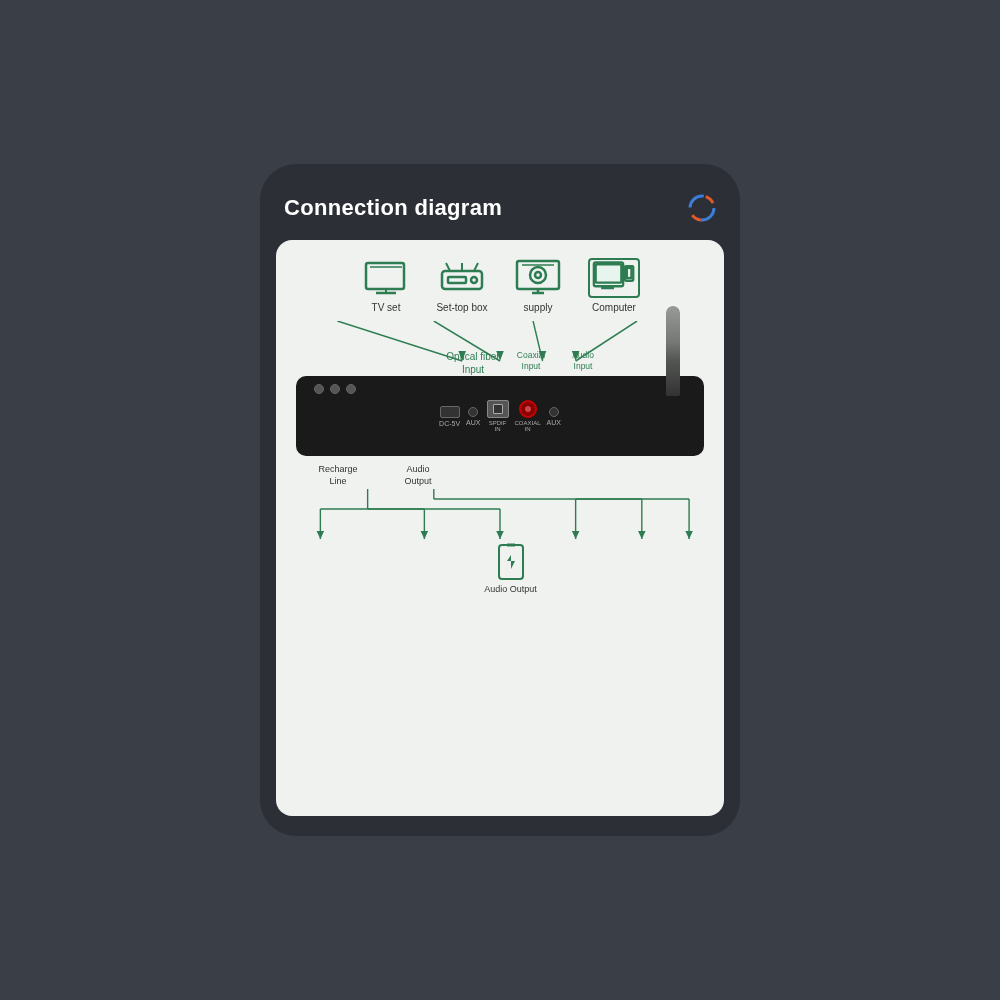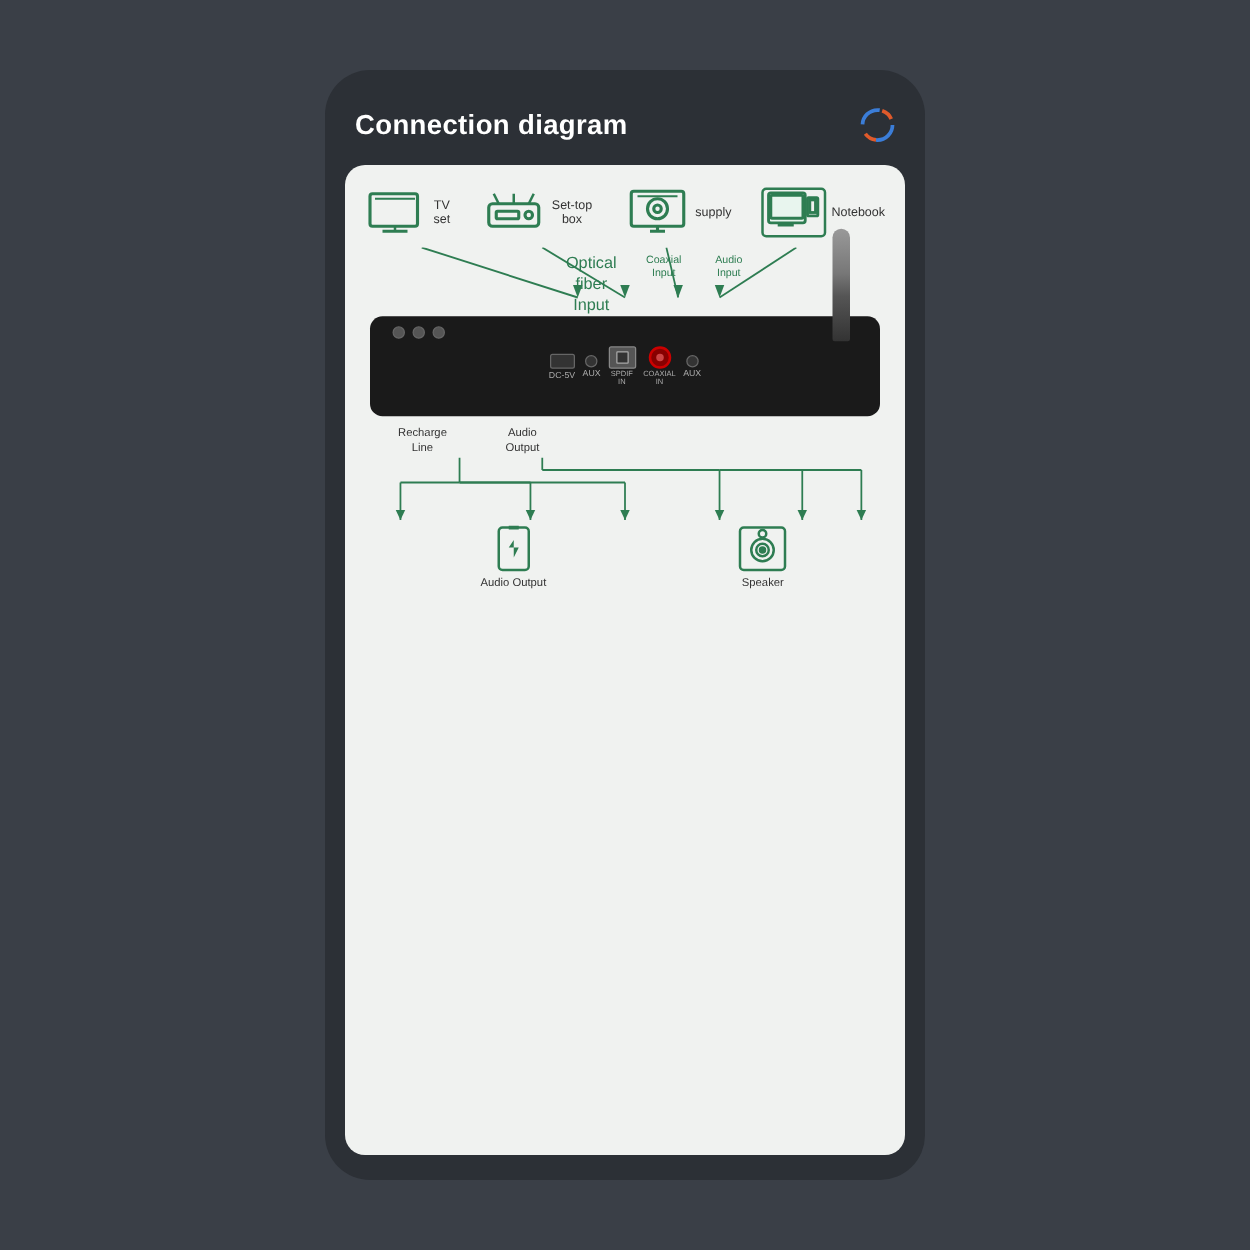--- a/index.html
+++ b/index.html
@@ -8,21 +8,21 @@
       height: 1000px;
       background: #3a3f47;
       display: flex;
       align-items: center;
       justify-content: center;
       font-family: 'Segoe UI', Arial, sans-serif;
       overflow: hidden;
     }
     .phone-frame {
       width: 480px;
-      height: 888px;
+      height: 672px;
       background: #2c3036;
       border-radius: 36px;
       padding: 20px 16px;
       display: flex;
       flex-direction: column;
       position: relative;
     }
     .page-header {
       display: flex;
       align-items: center;
@@ -50,21 +50,21 @@
     }
     
     .input-devices {
       display: flex;
       justify-content: center;
       gap: 24px;
       margin-bottom: 8px;
     }
     .device-item {
       display: flex;
-      flex-direction: row;
+      flex-direction: column;
       align-items: center;
       gap: 4px;
     }
     .device-icon {
       width: 52px;
       height: 40px;
       display: flex;
       align-items: center;
       justify-content: center;
     }
@@ -272,21 +272,21 @@
       <div class="device-item computer-item">
         <div class="device-icon">
           <svg viewBox="0 0 48 38" fill="none" stroke="#2e7d52" stroke-width="2.5">
             <rect x="2" y="2" width="32" height="26" rx="2" fill="#e8f5ee"></rect>
             <rect x="4" y="4" width="28" height="20" rx="1"></rect>
             <line x1="10" y1="30" x2="24" y2="30"></line>
             <rect x="36" y="6" width="9" height="16" rx="1"></rect>
             <rect x="38" y="8" width="5" height="11"></rect>
           </svg>
         </div>
-        <span class="device-label">Notebook</span>
+        <span class="device-label">Computer</span>
       </div>
     </div>
 
     <div class="top-connections">
       <svg class="connection-svg" viewBox="0 0 440 55" preserveAspectRatio="none">
 
         <line x1="48" y1="0" x2="180" y2="40" stroke="#2e7d52" stroke-width="1.5"></line>
 
         <line x1="150" y1="0" x2="220" y2="40" stroke="#2e7d52" stroke-width="1.5"></line>
 
@@ -294,21 +294,21 @@
 
         <line x1="365" y1="0" x2="300" y2="40" stroke="#2e7d52" stroke-width="1.5"></line>
 
         <polygon points="180,40 176,30 184,30" fill="#2e7d52"></polygon>
         <polygon points="220,40 216,30 224,30" fill="#2e7d52"></polygon>
         <polygon points="265,40 261,30 269,30" fill="#2e7d52"></polygon>
         <polygon points="300,40 296,30 304,30" fill="#2e7d52"></polygon>
       </svg>
 
       <div style="position:absolute; bottom:0; left:0; right:0; display:flex; justify-content:center; padding-left:50px; gap:4px;">
-        <div style="width:58px; font-size:13px; color:#2e7d52; text-align:center; line-height:1.3;">Optical fiber<br>Input</div>
+        <div style="width:58px; font-size:10px; color:#2e7d52; text-align:center; line-height:1.3;">Optical fiber<br>Input</div>
         <div style="width:50px; font-size:8.5px; color:#2e7d52; text-align:center; line-height:1.3;">Coaxial<br>Input</div>
         <div style="width:46px; font-size:8.5px; color:#2e7d52; text-align:center; line-height:1.3;">Audio<br>Input</div>
       </div>
     </div>
 
     <div class="device-back-img">
       <div class="antenna"></div>
 
       <div style="position:absolute;top:8px;left:18px;display:flex;gap:6px;">
         <div style="width:10px;height:10px;border-radius:50%;background:#555;border:1.5px solid #666;"></div>
@@ -383,29 +383,17 @@
             <line x1="18" y1="2" x2="26" y2="2" stroke-width="3"></line>
             <path d="M18 18 L22 12 L22 18 L26 18 L22 26 L22 18Z" fill="#2e7d52" stroke="none"></path>
           </svg>
         </div>
         <span class="out-device-label">Audio
 Output</span>
       </div>
 
 
 
-      <div class="out-device-item">
-        <div class="out-device-icon">
-          <svg viewBox="0 0 44 38" fill="none" stroke="#2e7d52" stroke-width="2">
-            <rect x="4" y="2" width="36" height="34" rx="3"></rect>
-            <circle cx="22" cy="20" r="9"></circle>
-            <circle cx="22" cy="20" r="5"></circle>
-            <circle cx="22" cy="20" r="2" fill="#2e7d52"></circle>
-            <circle cx="22" cy="7" r="3"></circle>
-          </svg>
-        </div>
-        <span class="out-device-label">Speaker</span>
-      </div>
 
 
     </div>
   </div>
 </div>
 
 </body></html>

